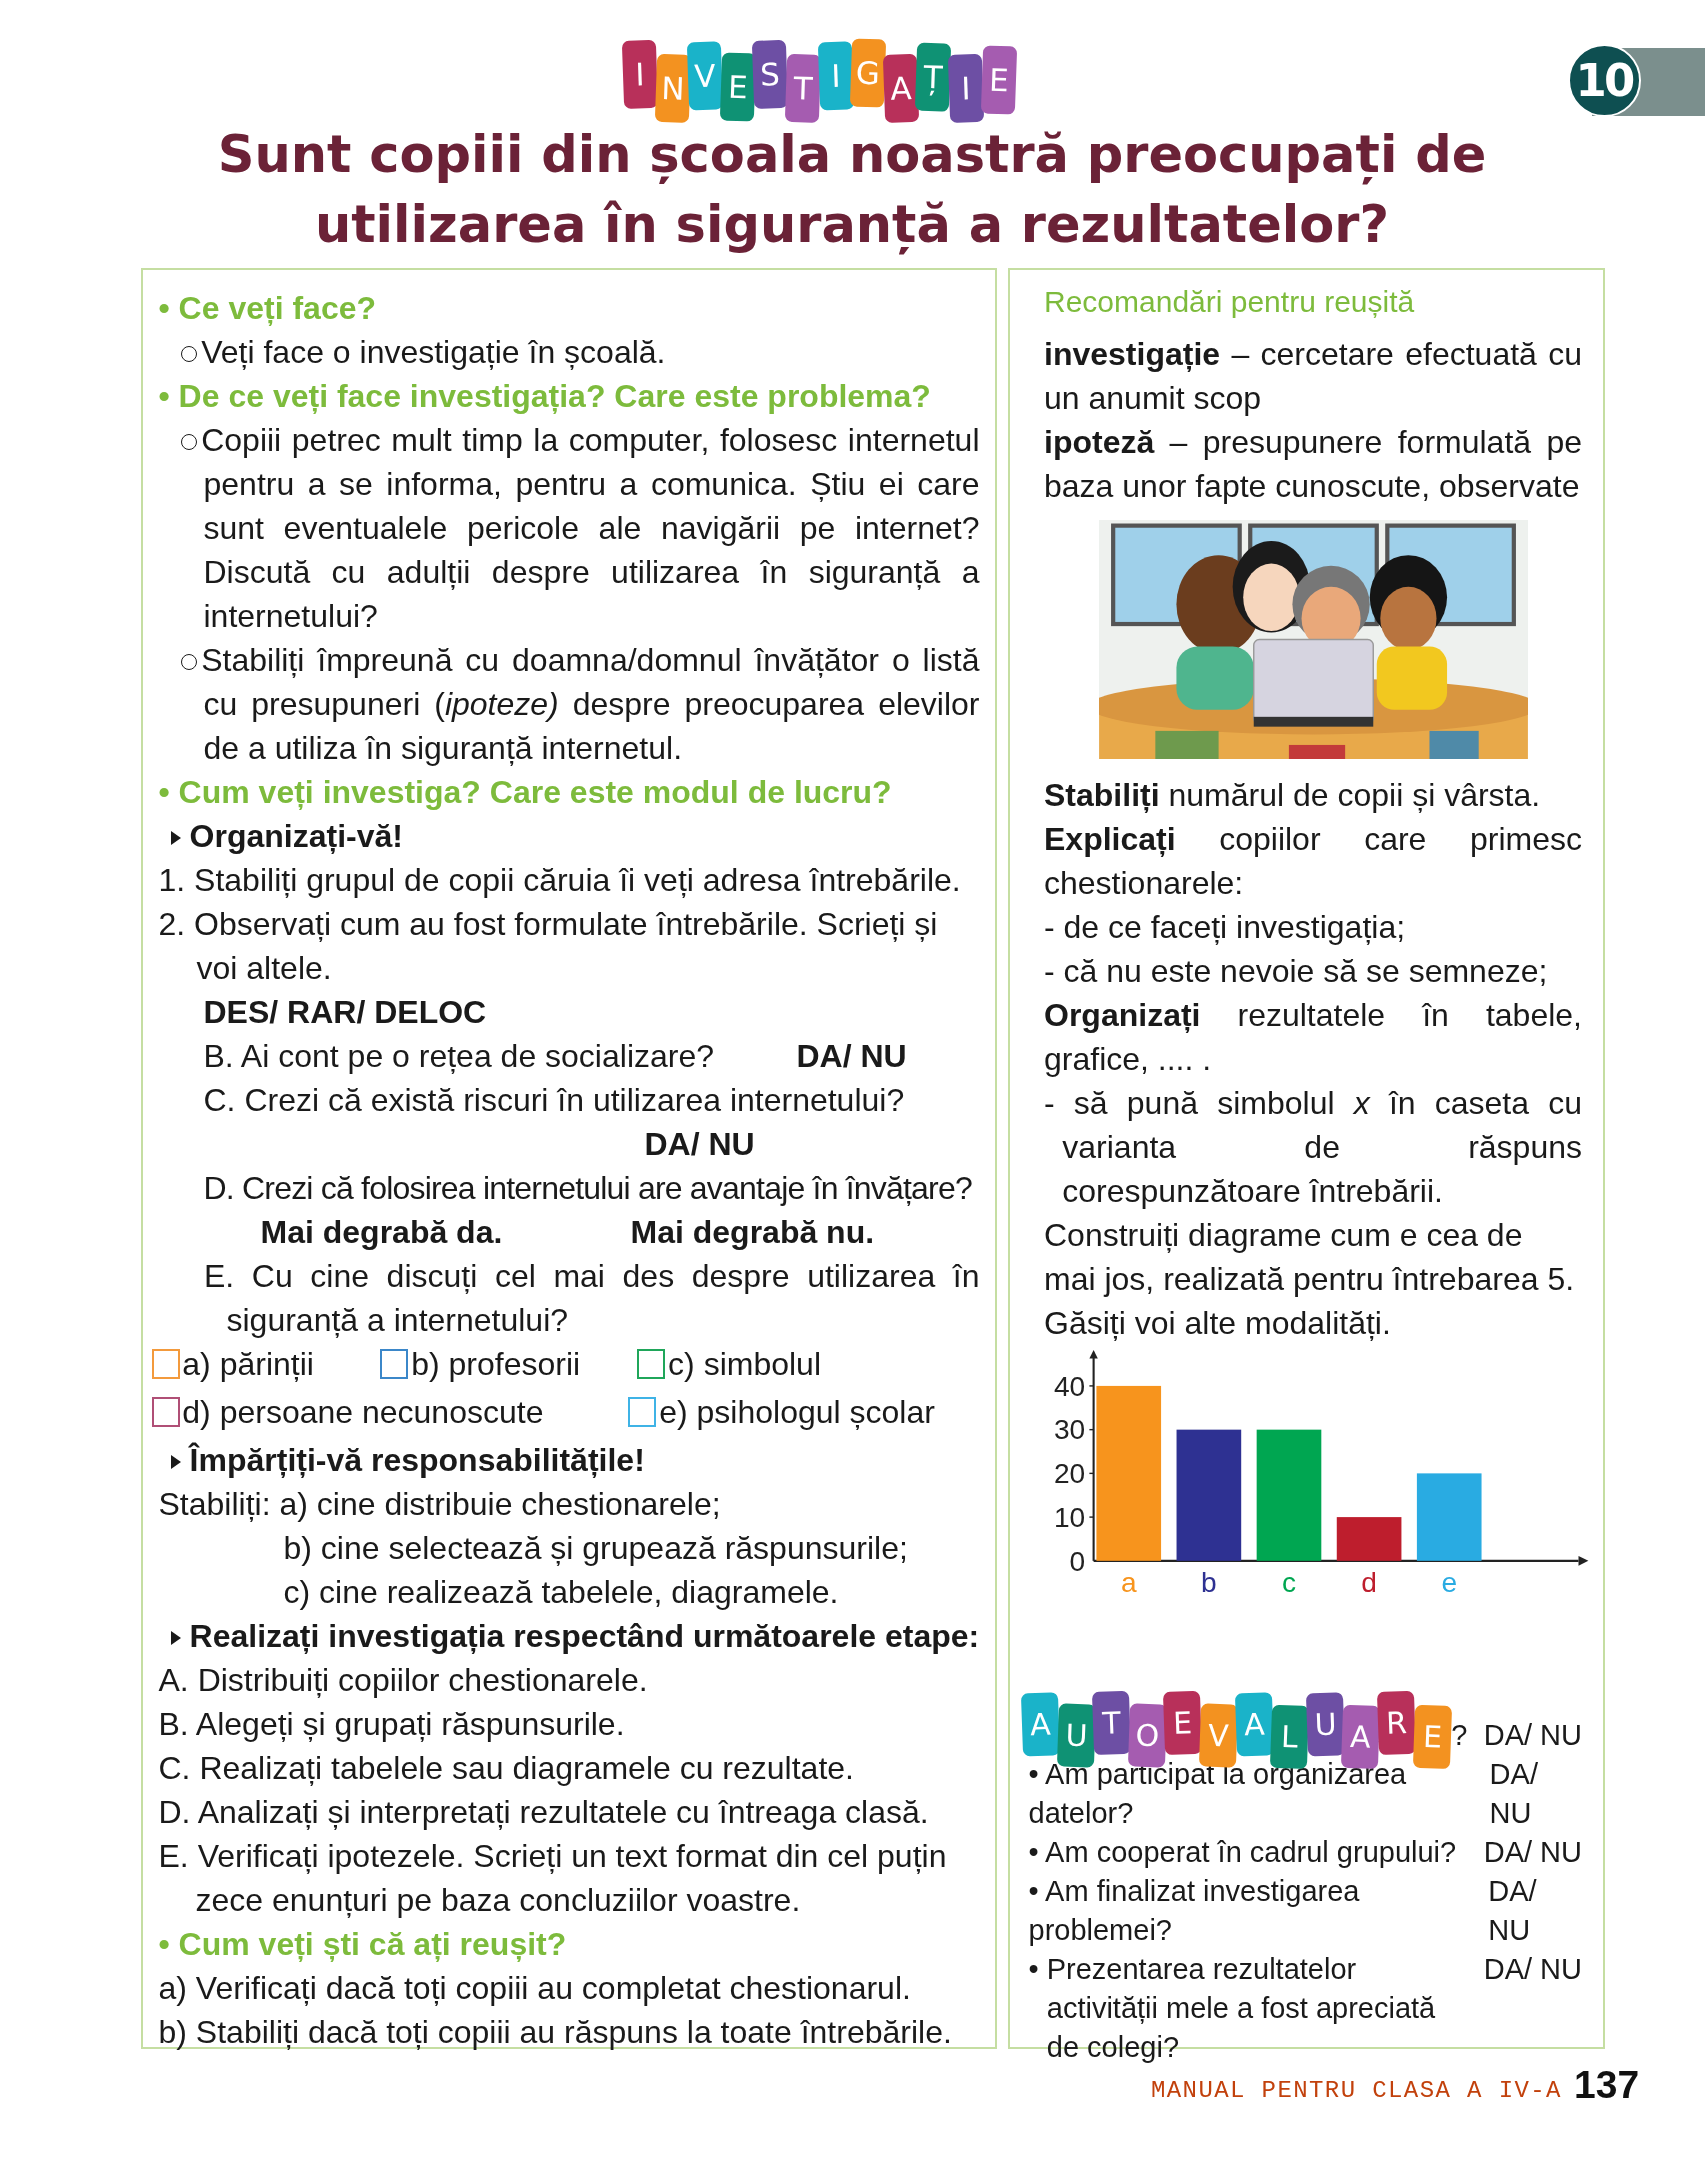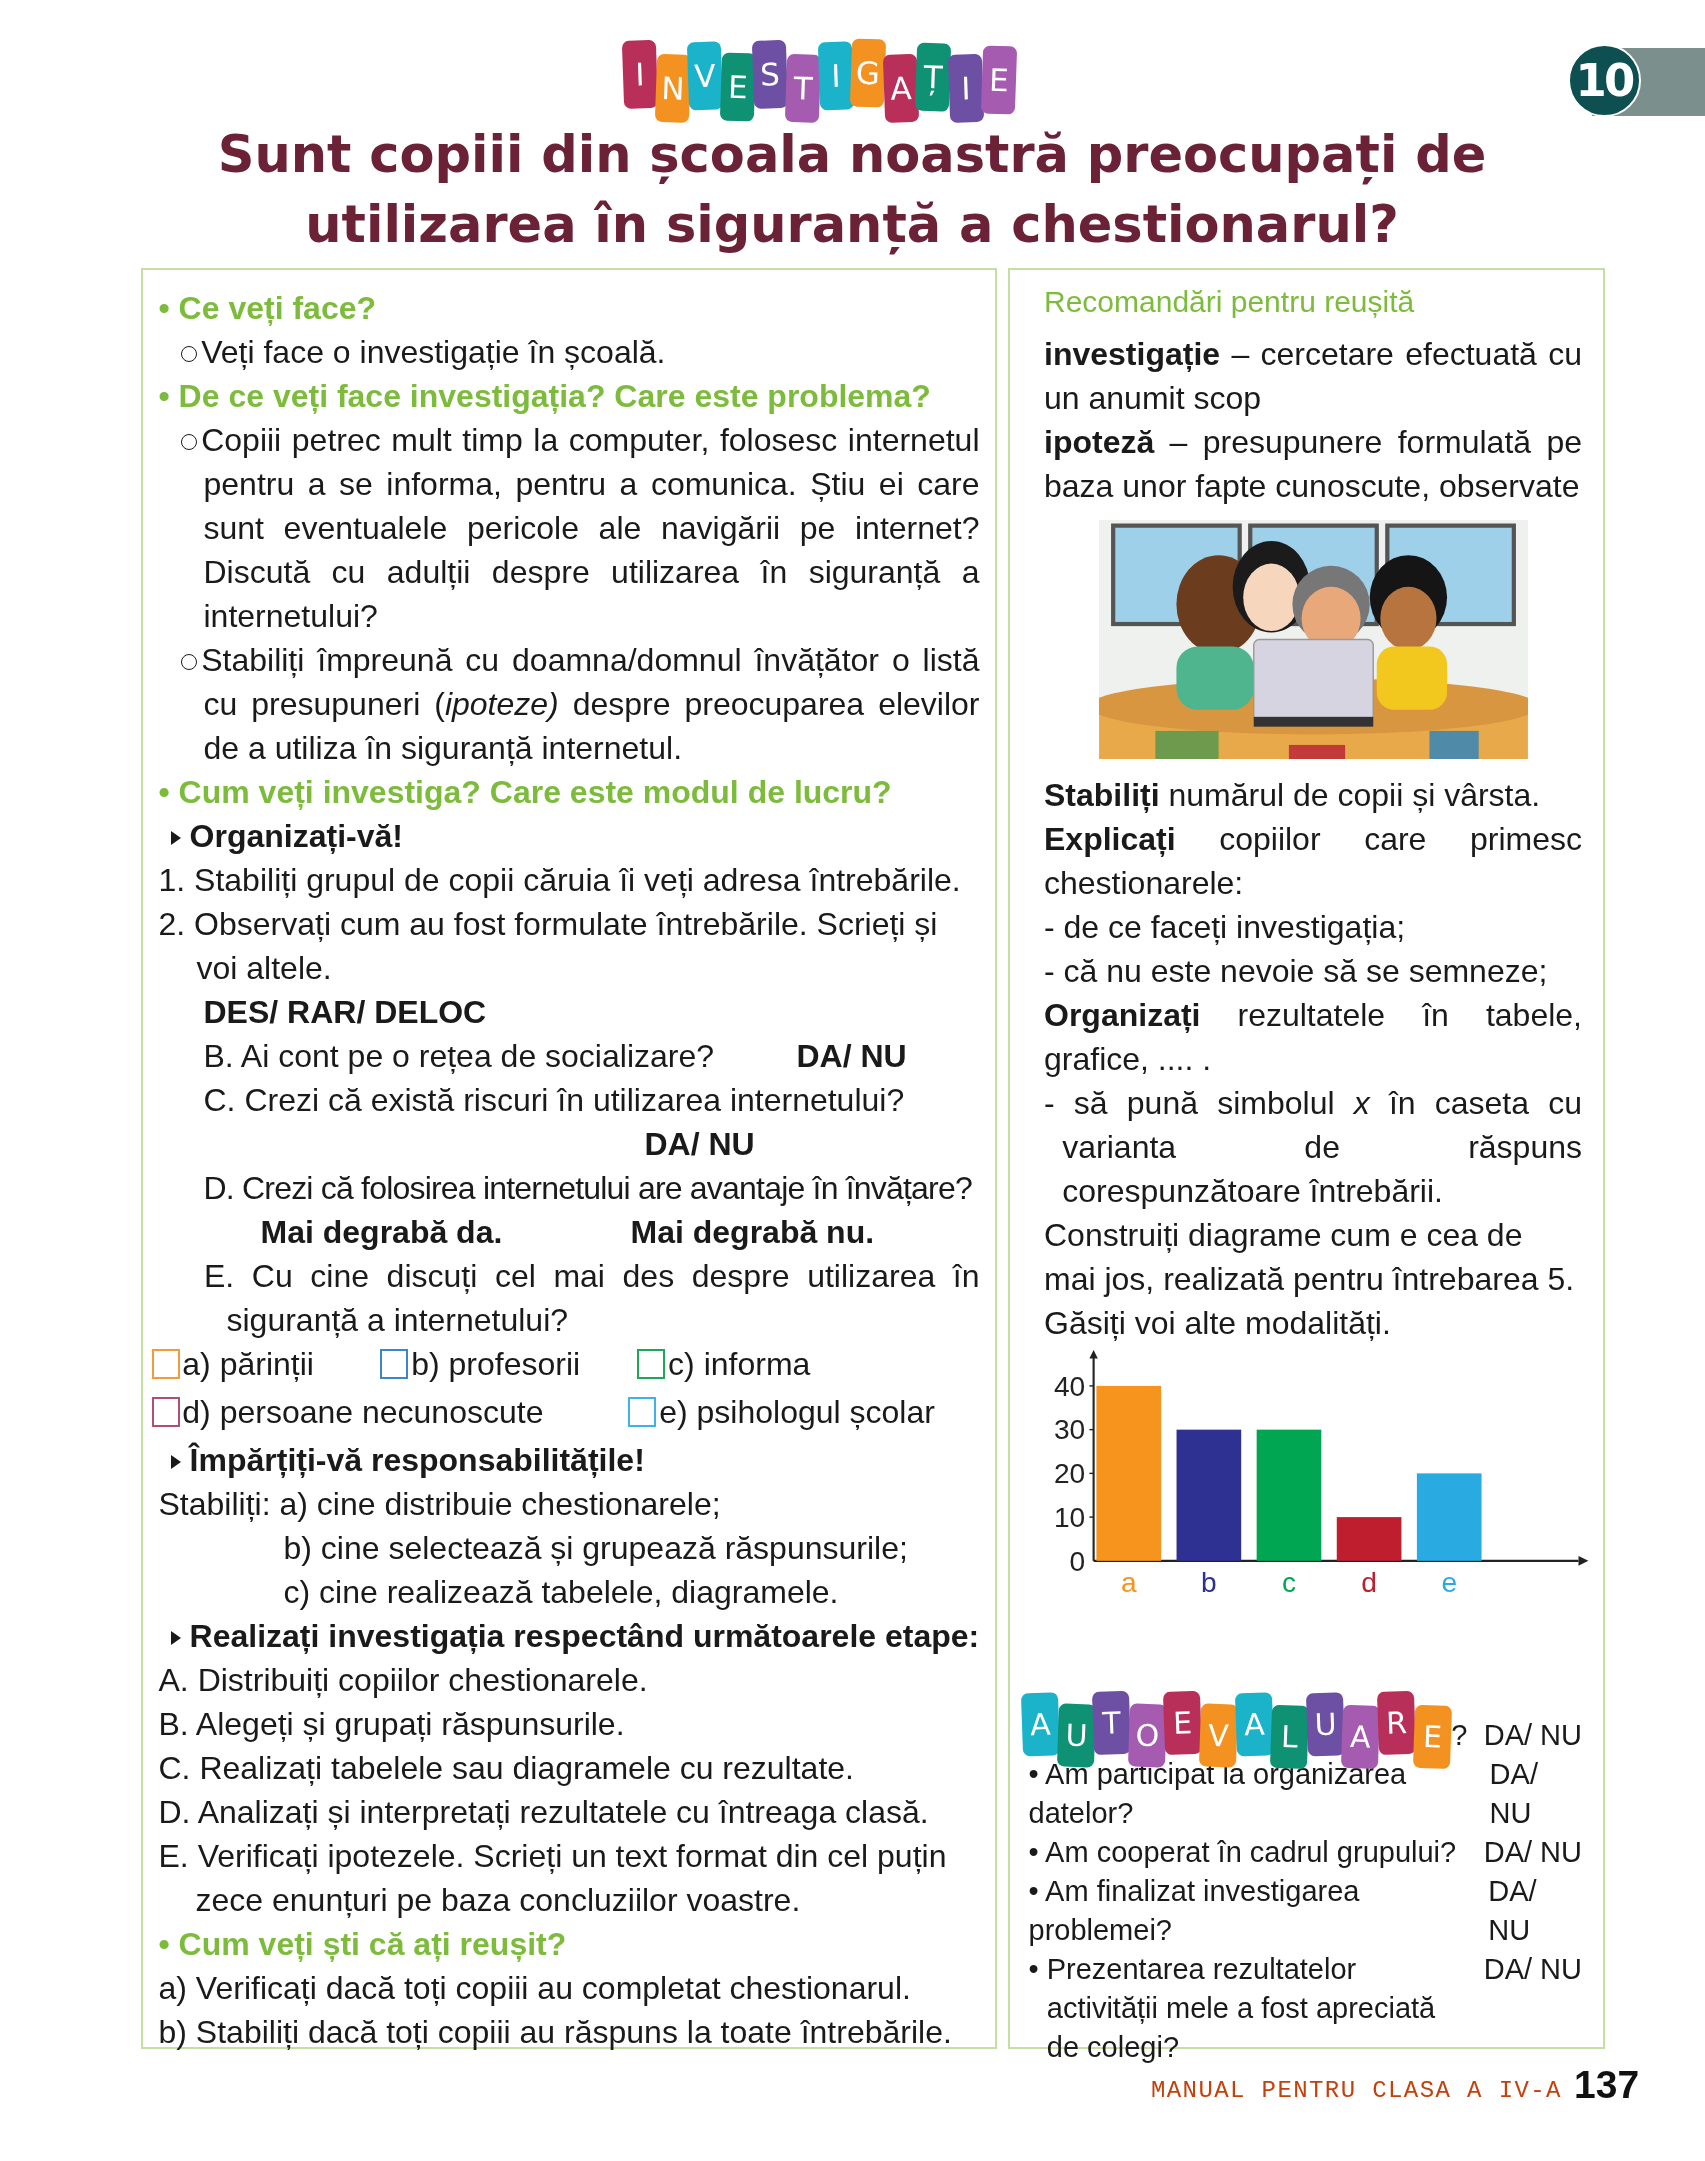--- a/index.html
+++ b/index.html
@@ -76,21 +76,21 @@
     <span class="tile" style="background: rgb(165, 92, 176); transform: translateY(0px) rotate(2deg);">E</span>
   </div>
 
 <div class="chapter-badge">
   <div class="bar"></div>
   <div class="circle">10</div>
 </div>
 
 <div class="page-title">
   <div>Sunt copiii din școala noastră preocupați de</div>
-  <div>utilizarea în siguranță a chestionarul?</div>
+  <div>utilizarea în siguranță a rezultatelor?</div>
 </div>
 
 <div class="col-left txt">
   <div class="green heading">• Ce veți face?</div>
   <div class="ind1"><span class="circle-bullet"></span><span>Veți face o investigație  în școală.</span></div>
 
   <div class="green heading">• De ce veți face investigația? Care este problema?</div>
   <div class="hang just"><span class="circle-bullet"></span><span>Copiii petrec mult timp la computer, folosesc internetul pentru a se informa, pentru a comunica. Știu ei care sunt eventualele pericole ale navigării pe internet? Discută cu adulții despre utilizarea în siguranță a internetului?</span></div>
   <div class="hang just"><span class="circle-bullet"></span><span>Stabiliți împreună cu doamna/domnul învățător o listă cu presupuneri (</span><i>ipoteze)</i><span> despre preocuparea elevilor de a utiliza în siguranță internetul.</span></div>
 
@@ -119,21 +119,21 @@
     <span class="opt" style="width:220px">
         <span class="checkbox" style="border-color: rgb(243, 154, 60);"></span>
         <span>a) părinții</span>
       </span>
     <span class="opt" style="width:248px">
         <span class="checkbox" style="border-color: rgb(59, 135, 201);"></span>
         <span>b) profesorii</span>
       </span>
     <span class="opt">
         <span class="checkbox" style="border-color: rgb(31, 166, 90);"></span>
-        <span>c) informa</span>
+        <span>c) simbolul</span>
       </span>
   </div>
   <div style="margin-left:-7px">
     <span class="opt" style="width:468px">
         <span class="checkbox" style="border-color: rgb(176, 79, 118);"></span>
         <span>d) persoane necunoscute</span>
       </span>
     <span class="opt">
         <span class="checkbox" style="border-color: rgb(63, 179, 230);"></span>
         <span>e) psihologul școlar</span>

